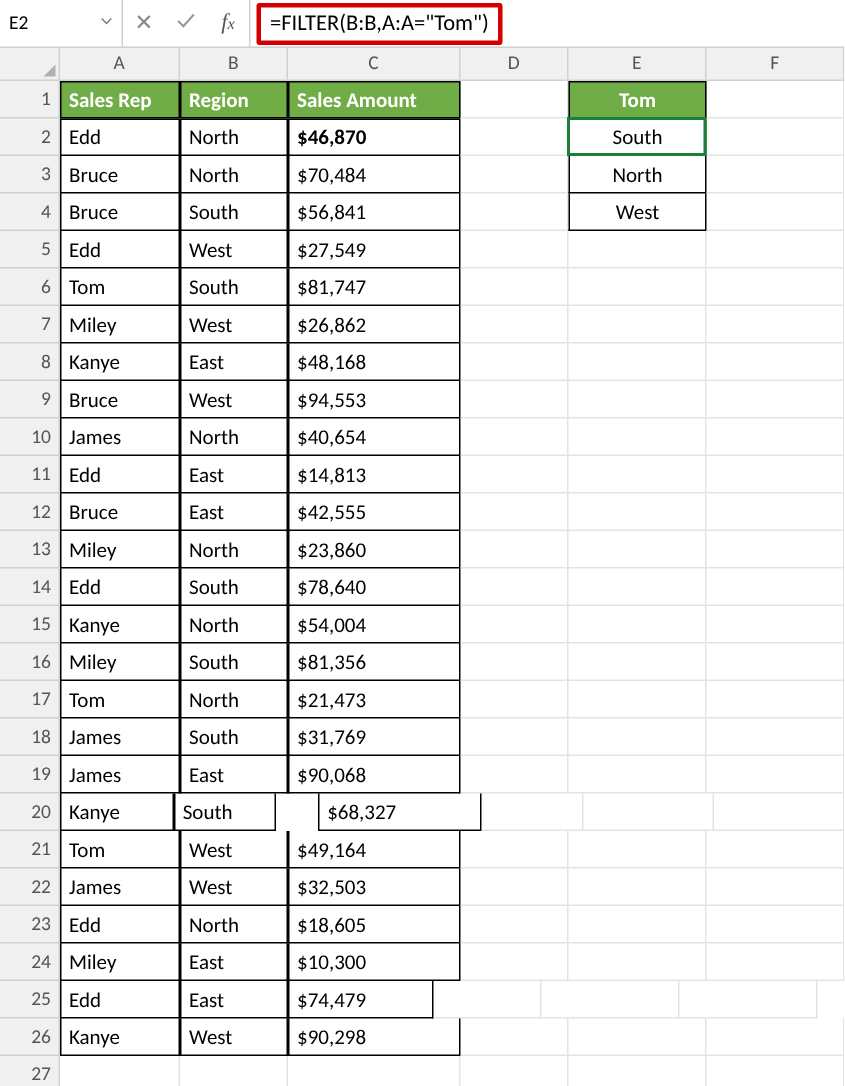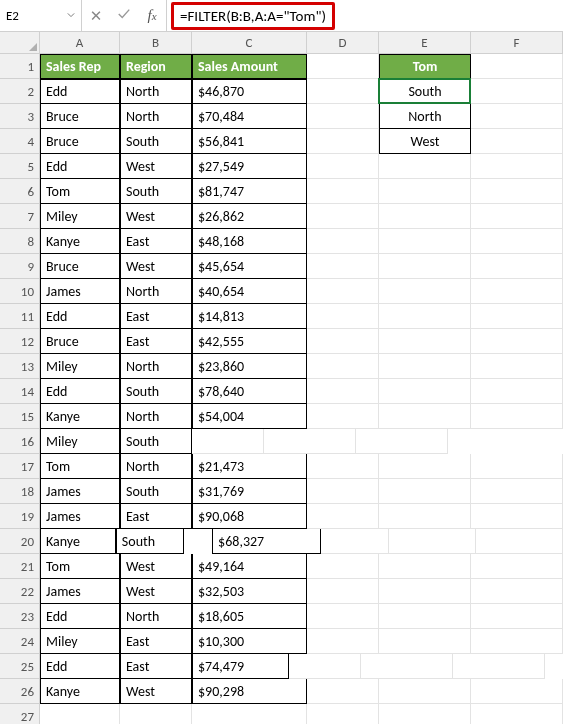--- a/index.html
+++ b/index.html
@@ -247,21 +247,21 @@
         <div class="cell cA hdr b-t b-b b-l b-r" style="width: 80px;">Sales Rep</div>
         <div class="cell cB hdr b-t b-b b-l b-r" style="width: 72px; text-align: right;">Region</div>
         <div class="cell cC hdr b-t b-b b-l b-r" style="width: 115px;">Sales Amount</div>
         <div class="cell cD" style="width: 72px;"></div>
         <div class="cell cE hdr center b-t b-l b-r b-b" style="width: 92px;">Tom</div>
         <div class="cell cF" style="width: 92px;"></div>
       </div>
       <div class="row">
         <div class="cell cA b-l b-r b-b b-t" style="width: 80px;">Edd</div>
         <div class="cell cB b-l b-r b-b b-t" style="width: 72px;">North</div>
-        <div class="cell cC b-l b-r b-b b-t" style="width: 115px;">$46,870</div>
+        <div class="cell cC b-l b-r b-b b-t" style="width: 115px; font-weight: bold;">$46,870</div>
         <div class="cell cD" style="width: 72px;"></div>
         <div class="cell cE center b-l b-r b-b" style="width: 92px;">South</div>
         <div class="cell cF" style="width: 92px;"></div>
       </div>
       <div class="row">
         <div class="cell cA b-l b-r b-b" style="width: 80px;">Bruce</div>
         <div class="cell cB b-l b-r b-b" style="width: 72px;">North</div>
         <div class="cell cC b-l b-r b-b" style="width: 115px;">$70,484</div>
         <div class="cell cD" style="width: 72px;"></div>
         <div class="cell cE center b-l b-r b-b" style="width: 92px;">North</div>
@@ -303,21 +303,21 @@
         <div class="cell cA b-l b-r b-b" style="width: 80px;">Kanye</div>
         <div class="cell cB b-l b-r b-b" style="width: 72px;">East</div>
         <div class="cell cC b-l b-r b-b" style="width: 115px;">$48,168</div>
         <div class="cell cD" style="width: 72px;"></div>
         <div class="cell cE" style="width: 92px;"></div>
         <div class="cell cF" style="width: 92px;"></div>
       </div>
       <div class="row">
         <div class="cell cA b-l b-r b-b" style="width: 80px;">Bruce</div>
         <div class="cell cB b-l b-r b-b" style="width: 72px;">West</div>
-        <div class="cell cC b-l b-r b-b" style="width: 115px;">$45,654</div>
+        <div class="cell cC b-l b-r b-b" style="width: 115px;">$94,553</div>
         <div class="cell cD" style="width: 72px;"></div>
         <div class="cell cE" style="width: 92px;"></div>
         <div class="cell cF" style="width: 92px;"></div>
       </div>
       <div class="row">
         <div class="cell cA b-l b-r b-b" style="width: 80px;">James</div>
         <div class="cell cB b-l b-r b-b" style="width: 72px;">North</div>
         <div class="cell cC b-l b-r b-b" style="width: 115px;">$40,654</div>
         <div class="cell cD" style="width: 72px;"></div>
         <div class="cell cE" style="width: 92px;"></div>
@@ -359,20 +359,21 @@
         <div class="cell cA b-l b-r b-b" style="width: 80px;">Kanye</div>
         <div class="cell cB b-l b-r b-b" style="width: 72px;">North</div>
         <div class="cell cC b-l b-r b-b" style="width: 115px;">$54,004</div>
         <div class="cell cD" style="width: 72px;"></div>
         <div class="cell cE" style="width: 92px;"></div>
         <div class="cell cF" style="width: 92px;"></div>
       </div>
       <div class="row">
         <div class="cell cA b-l b-r b-b" style="width: 80px;">Miley</div>
         <div class="cell cB b-l b-r b-b" style="width: 72px;">South</div>
+        <div class="cell cC b-l b-r b-b" style="width: 115px;">$81,356</div>
         <div class="cell cD" style="width: 72px;"></div>
         <div class="cell cE" style="width: 92px;"></div>
         <div class="cell cF" style="width: 92px;"></div>
       </div>
       <div class="row">
         <div class="cell cA b-l b-r b-b" style="width: 80px;">Tom</div>
         <div class="cell cB b-l b-r b-b" style="width: 72px;">North</div>
         <div class="cell cC b-l b-r b-b" style="width: 115px;">$21,473</div>
         <div class="cell cD" style="width: 72px;"></div>
         <div class="cell cE" style="width: 92px;"></div>

